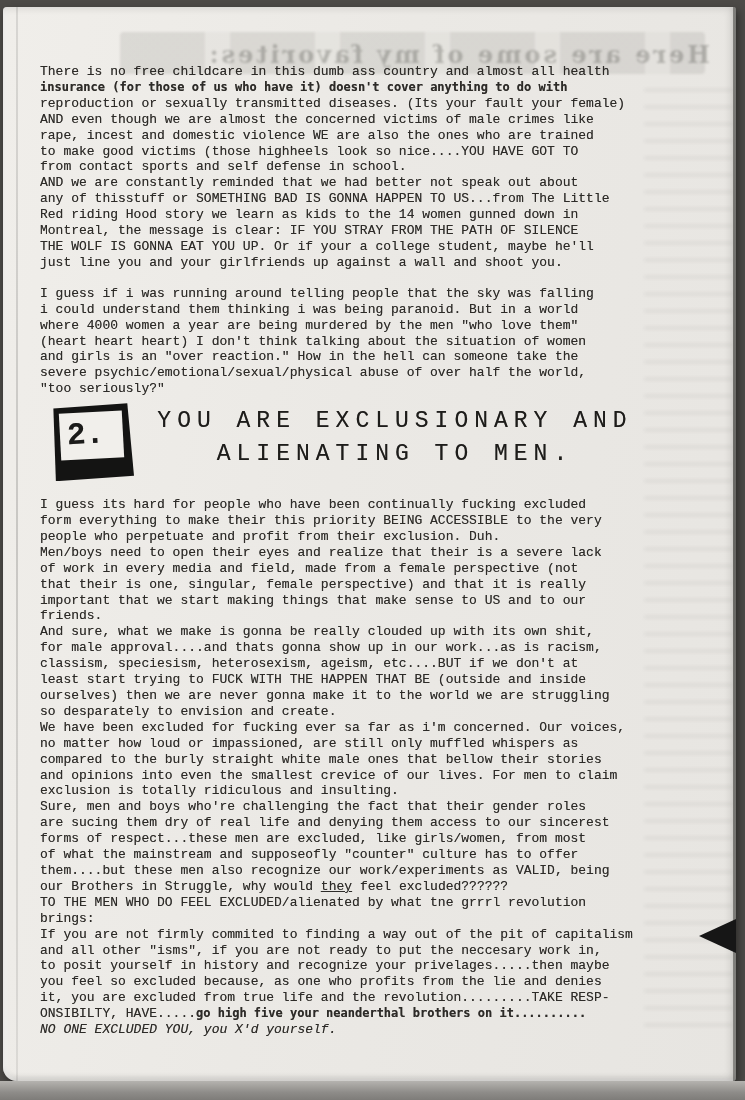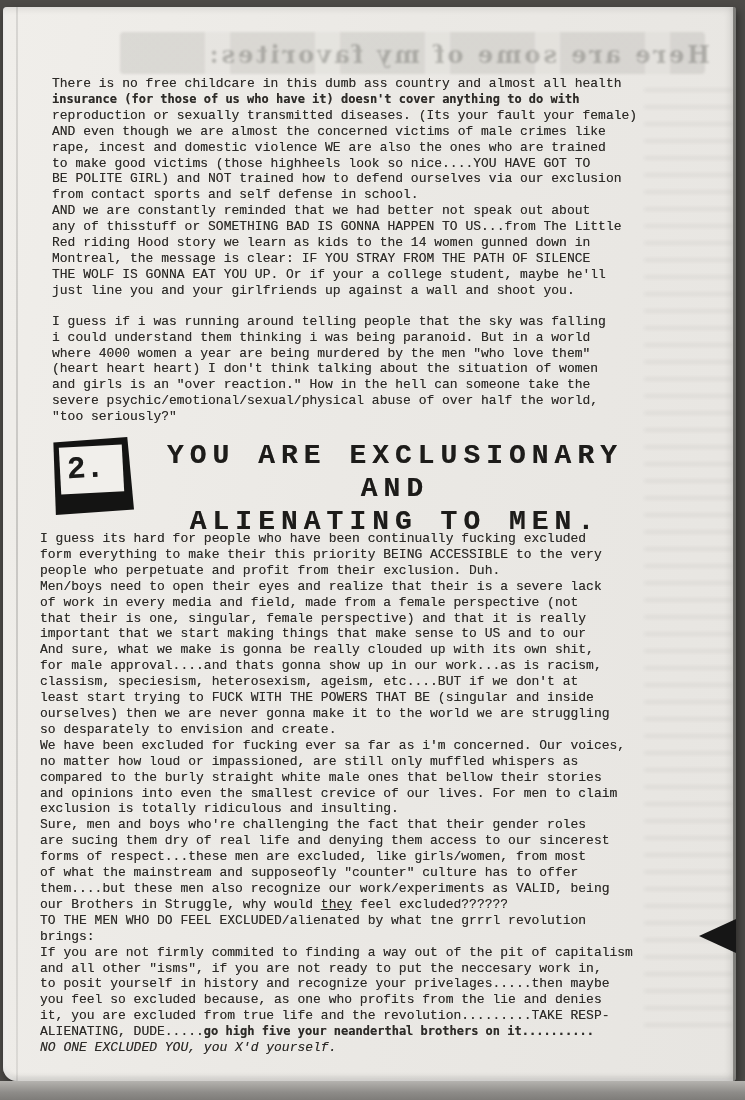--- a/index.html
+++ b/index.html
@@ -44,40 +44,40 @@
     background:repeating-linear-gradient(180deg, rgba(120,118,112,.12) 0 4px, rgba(0,0,0,0) 4px 17px);
     filter:blur(1.6px);opacity:.6;
   }
   
   .content{
     position:absolute;left:40px;top:64px;width:600px;
     color:#2d2b28;font-size:13px;line-height:15.9px;
     text-shadow:0 0 .4px rgba(45,43,40,.55);
   }
   .ln{white-space:pre;}
-  .para{margin:12px;}
+  .para{margin:0;}
   .p2{margin-top:15px;}
   .alt-line{
     font-family:"DejaVu Sans Mono", monospace;font-weight:bold;font-size:12px;
     white-space:pre;letter-spacing:0;
   }
   .heading-block{margin-top:6px;height:84px;position:relative;}
   .badge{
     position:absolute;left:10px;top:0;width:84px;height:78px;background:#141413;
     clip-path:polygon(4% 7%, 92% 0%, 100% 93%, 7% 100%);
   }
   .badge-inner{
     position:absolute;left:10px;top:9px;width:56px;height:47px;background:#f1efeb;
     transform:rotate(-3deg);
     font-weight:bold;font-size:31px;line-height:46px;padding-left:7px;color:#1b1b1a;
     font-family:"Liberation Mono", monospace;
   }
   .heading-text{
     position:absolute;left:110px;right:0;top:2px;text-align:center;
-    font-weight:bold;font-size:28px;line-height:33px;letter-spacing:6px;color:#1d1c1a;
+    font-weight:normal;font-size:23px;line-height:33px;letter-spacing:6px;color:#1d1c1a;
   }
   .body-block{margin-top:10px;}
   .u{text-decoration:underline;}
   .closing{font-style:italic;}
   .edge-arrow{
     position:absolute;right:9px;top:919px;width:0;height:0;
     border-top:17px solid transparent;border-bottom:17px solid transparent;
     border-right:37px solid #161616;
   }
 </style>
@@ -98,21 +98,20 @@
   <div class="para">
     <div>
         <div class="ln">There is no free childcare in this dumb ass country and almost all health</div>
       </div>
     <div class="alt-line">insurance (for those of us who have it) doesn't cover anything to do with</div>
     <div>
         <div class="ln">reproduction or sexually transmitted diseases. (Its your fault your female)</div>
         <div class="ln">AND even though we are almost the concerned victims of male crimes like</div>
         <div class="ln">rape, incest and domestic violence WE are also the ones who are trained</div>
         <div class="ln">to make good victims (those highheels look so nice....YOU HAVE GOT TO</div>
-        <div class="ln">BE POLITE GIRL) and NOT trained how to defend ourselves via our exclusion</div>
         <div class="ln">from contact sports and self defense in school.</div>
         <div class="ln">AND we are constantly reminded that we had better not speak out about</div>
         <div class="ln">any of thisstuff or SOMETHING BAD IS GONNA HAPPEN TO US...from The Little</div>
         <div class="ln">Red riding Hood story we learn as kids to the 14 women gunned down in</div>
         <div class="ln">Montreal, the message is clear: IF YOU STRAY FROM THE PATH OF SILENCE</div>
         <div class="ln">THE WOLF IS GONNA EAT YOU UP. Or if your a college student, maybe he'll</div>
         <div class="ln">just line you and your girlfriends up against a wall and shoot you.</div>
       </div>
   </div>
 
@@ -138,24 +137,25 @@
 
   <div class="body-block">
     <div>
         <div class="ln">I guess its hard for people who have been continually fucking excluded</div>
         <div class="ln">form everything to make their this priority BEING ACCESSIBLE to the very</div>
         <div class="ln">people who perpetuate and profit from their exclusion. Duh.</div>
         <div class="ln">Men/boys need to open their eyes and realize that their is a severe lack</div>
         <div class="ln">of work in every media and field, made from a female perspective (not</div>
         <div class="ln">that their is one, singular, female perspective) and that it is really</div>
         <div class="ln">important that we start making things that make sense to US and to our</div>
+        <div class="ln">friends.</div>
         <div class="ln">And sure, what we make is gonna be really clouded up with its own shit,</div>
         <div class="ln">for male approval....and thats gonna show up in our work...as is racism,</div>
         <div class="ln">classism, speciesism, heterosexism, ageism, etc....BUT if we don't at</div>
-        <div class="ln">least start trying to FUCK WITH THE POWERS THAT BE (singular and inside</div>
+        <div class="ln">least start trying to FUCK WITH THE HAPPEN THAT BE (outside and inside</div>
         <div class="ln">ourselves) then we are never gonna make it to the world we are struggling</div>
         <div class="ln">so desparately to envision and create.</div>
         <div class="ln">We have been excluded for fucking ever sa far as i'm concerned. Our voices,</div>
         <div class="ln">no matter how loud or impassioned, are still only muffled whispers as</div>
         <div class="ln">compared to the burly straight white male ones that bellow their stories</div>
         <div class="ln">and opinions into even the smallest crevice of our lives. For men to claim</div>
         <div class="ln">exclusion is totally ridiculous and insulting.</div>
         <div class="ln">Sure, men and boys who're challenging the fact that their gender roles</div>
         <div class="ln">are sucing them dry of real life and denying them access to our sincerest</div>
         <div class="ln">forms of respect...these men are excluded, like girls/women, from most</div>
@@ -165,19 +165,19 @@
     <div class="ln"><span>our Brothers in Struggle, why would </span><span class="u">they</span><span> feel excluded??????</span></div>
     <div>
         <div class="ln">TO THE MEN WHO DO FEEL EXCLUDED/alienated by what tne grrrl revolution</div>
         <div class="ln">brings:</div>
         <div class="ln">If you are not firmly commited to finding a way out of the pit of capitalism</div>
         <div class="ln">and all other "isms", if you are not ready to put the neccesary work in,</div>
         <div class="ln">to posit yourself in history and recognize your privelages.....then maybe</div>
         <div class="ln">you feel so excluded because, as one who profits from the lie and denies</div>
         <div class="ln">it, you are excluded from true life and the revolution.........TAKE RESP-</div>
       </div>
-    <div class="ln"><span>ALIENATING, DUDE.....</span><span class="alt-line">go high five your neanderthal brothers on it..........</span></div>
+    <div class="ln"><span>ONSIBILTY, HAVE.....</span><span class="alt-line">go high five your neanderthal brothers on it..........</span></div>
     <div class="ln closing">NO ONE EXCLUDED YOU, you X'd yourself.</div>
   </div>
 
 </div>
 
 <div class="edge-arrow"></div>
 
 </body></html>

